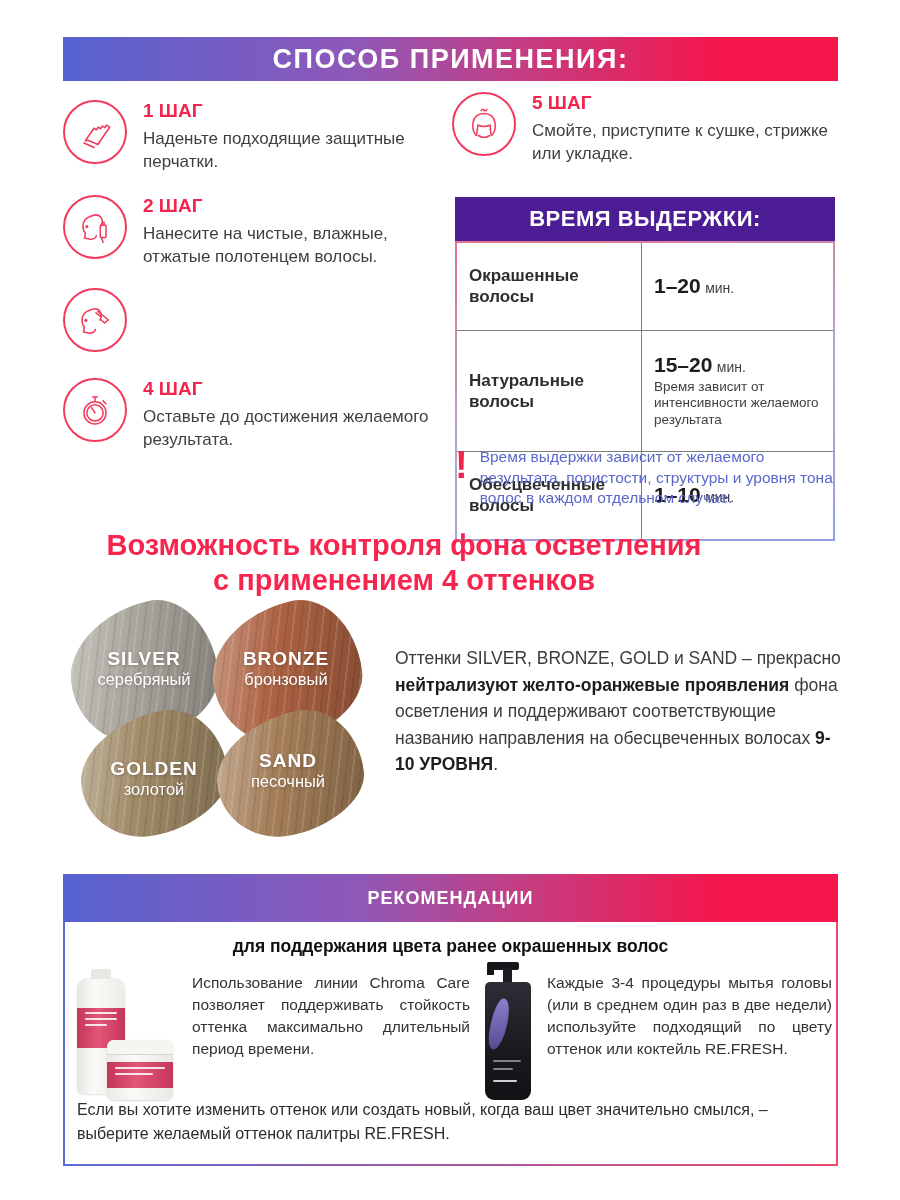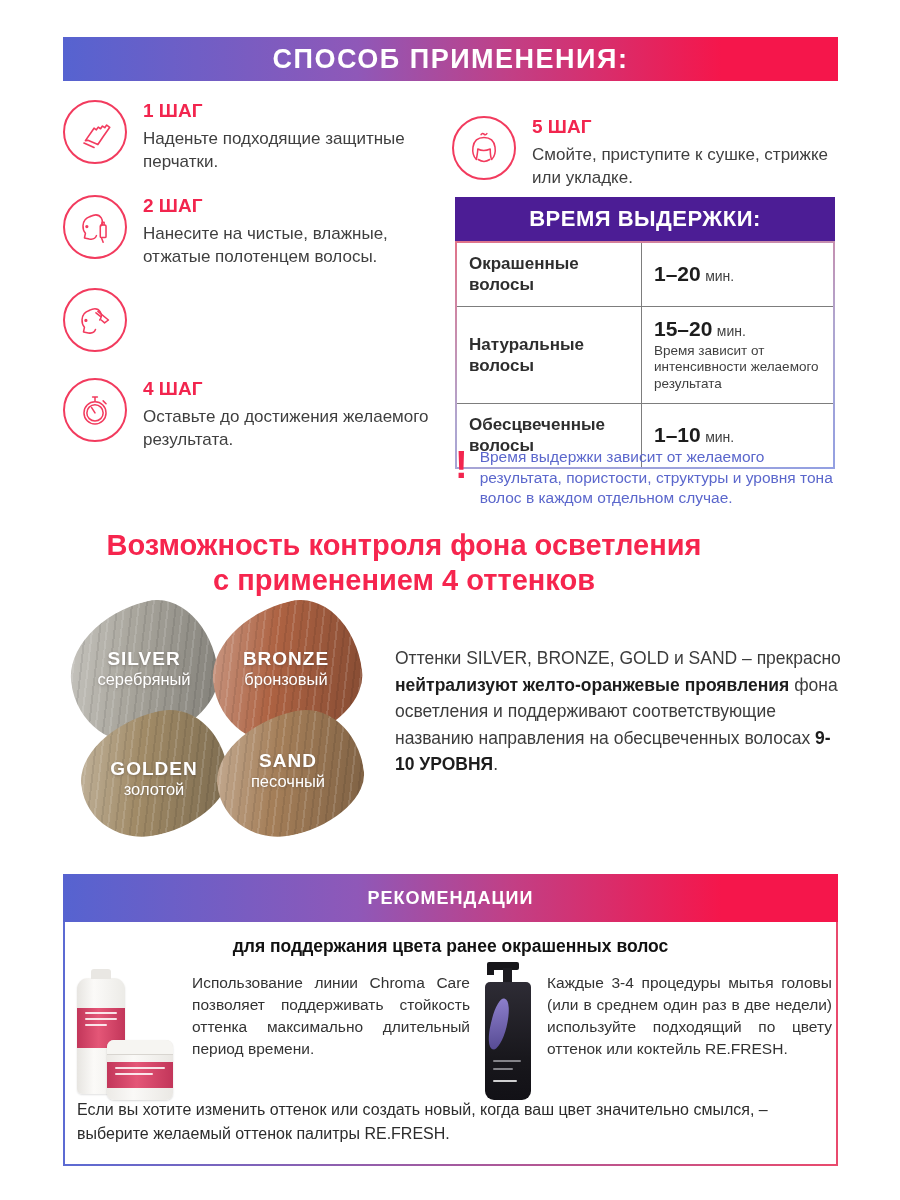--- a/index.html
+++ b/index.html
@@ -30,21 +30,21 @@
     position:absolute; left:455px; top:197px; width:380px; height:44px;
     background:#4c1d95; color:#fff; font-weight:800; font-size:22px; letter-spacing:.5px;
     display:flex; align-items:center; justify-content:center;
   }
   .timing-table {
     position:absolute; left:455px; top:241px; width:380px;
     display:grid; grid-template-columns:185px 1fr;
     border:2px solid; border-image:linear-gradient(165deg,#e0738a 0%,#b0a6cf 55%,#93a0e2 100%) 1;
     background:#fff;
   }
-  .t-cell { padding:10px 12px; display:flex; flex-direction:column; justify-content:center; }
+  .t-cell { padding:22px 12px; display:flex; flex-direction:column; justify-content:center; }
   .t-label { font-weight:700; font-size:17px; color:#2e2e2e; line-height:1.25; border-right:1px solid #7d7d7d; }
   .row-a { border-bottom:1px solid #7d7d7d; }
   .t-time-big { font-weight:800; font-size:21px; color:#1d1d1d; }
   .t-unit { font-weight:400; font-size:14px; color:#3f3f3f; }
   .t-note { font-size:13.5px; line-height:1.25; color:#3f3f3f; margin-top:2px; }
 
   .warning { position:absolute; left:455px; top:447px; width:392px; display:flex; gap:12px; }
   .warning .excl { color:#f2254e; font-weight:800; font-size:38px; line-height:.95; }
   .warning p { color:#5b67cc; font-size:15.5px; line-height:1.33; }
 
@@ -168,21 +168,21 @@
         <circle cx="24" cy="27" r="8.5"></circle>
         <path d="M21.5 10.5 h5 M24 10.5 v4 M32.5 14.5 l3 3 M24 27 l-3.5-5.5"></path>
       </svg>
     </div>
     <div class="step-text">
       <div class="step-num">4 ШАГ</div>
       <div class="step-desc">Оставьте до достижения желаемого результата.</div>
     </div>
   </div>
 
-  <div class="step" style="left:452px; top:116px;">
+  <div class="step" style="left:452px; top:92px;">
     <div class="step-circle">
       <svg viewBox="0 0 48 48" fill="none" stroke="currentColor" stroke-width="1.6" stroke-linecap="round" stroke-linejoin="round">
         <path d="M24 13 q-10 0-11.5 10 q-1.2 8 3.5 13 q1.5-8 1.5-11 q6 3 13 0 q0 8 1.5 11 q4.7-5 3.5-13 Q34 13 24 13 z"></path>
         <path d="M18 36 q6 4 12 0"></path>
         <path d="M21 10 q1.5-2 3-0.5 q1.5 1.5 3-0.5"></path>
       </svg>
     </div>
     <div class="step-text">
       <div class="step-num">5 ШАГ</div>
       <div class="step-desc">Смойте, приступите к сушке, стрижке или укладке.</div>

